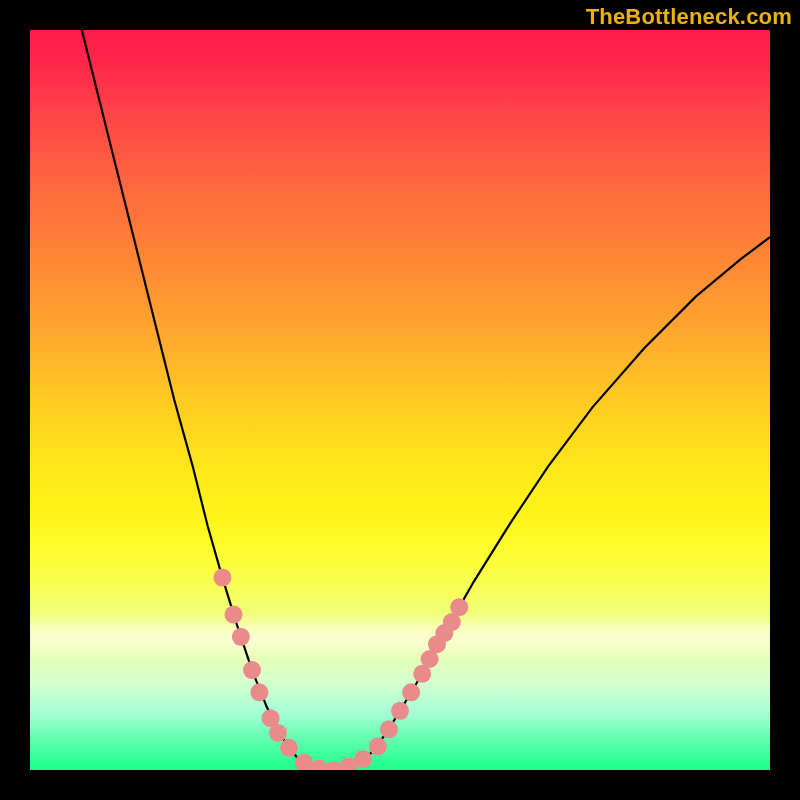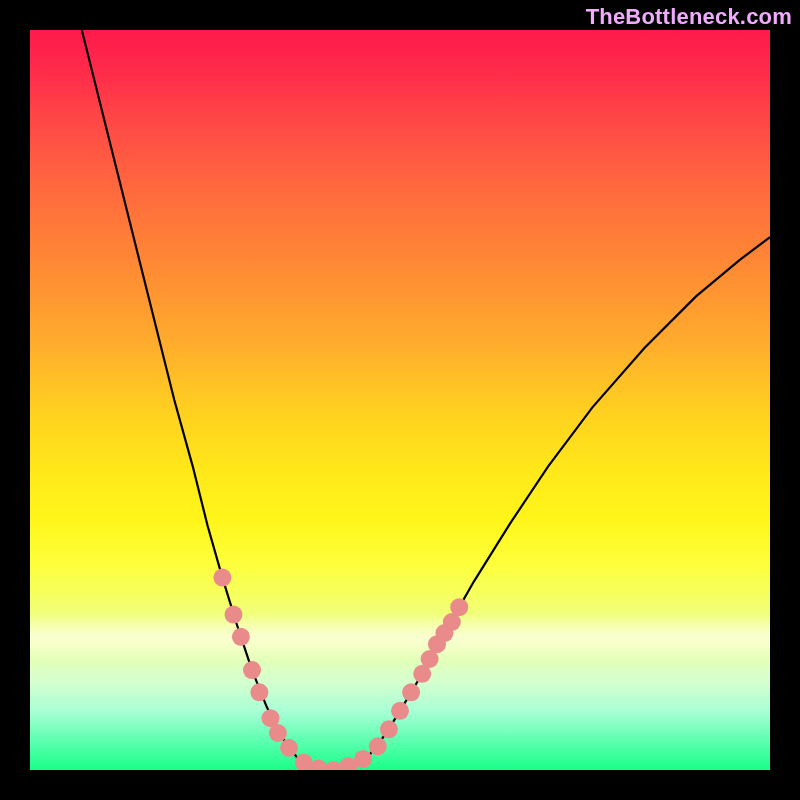--- a/index.html
+++ b/index.html
@@ -14,21 +14,21 @@
   .frame {
     position: relative;
     width: 800px;
     height: 800px;
     background: #000;
   }
   .watermark {
     position: absolute;
     top: 4px;
     right: 8px;
-    color: #f0abfc;
+    color: #eab308;
     font-size: 22px;
     font-weight: 600;
     letter-spacing: 0.2px;
     z-index: 20;
   }
   .plot-area {
     position: absolute;
     top: 30px;
     left: 30px;
     width: 740px;

